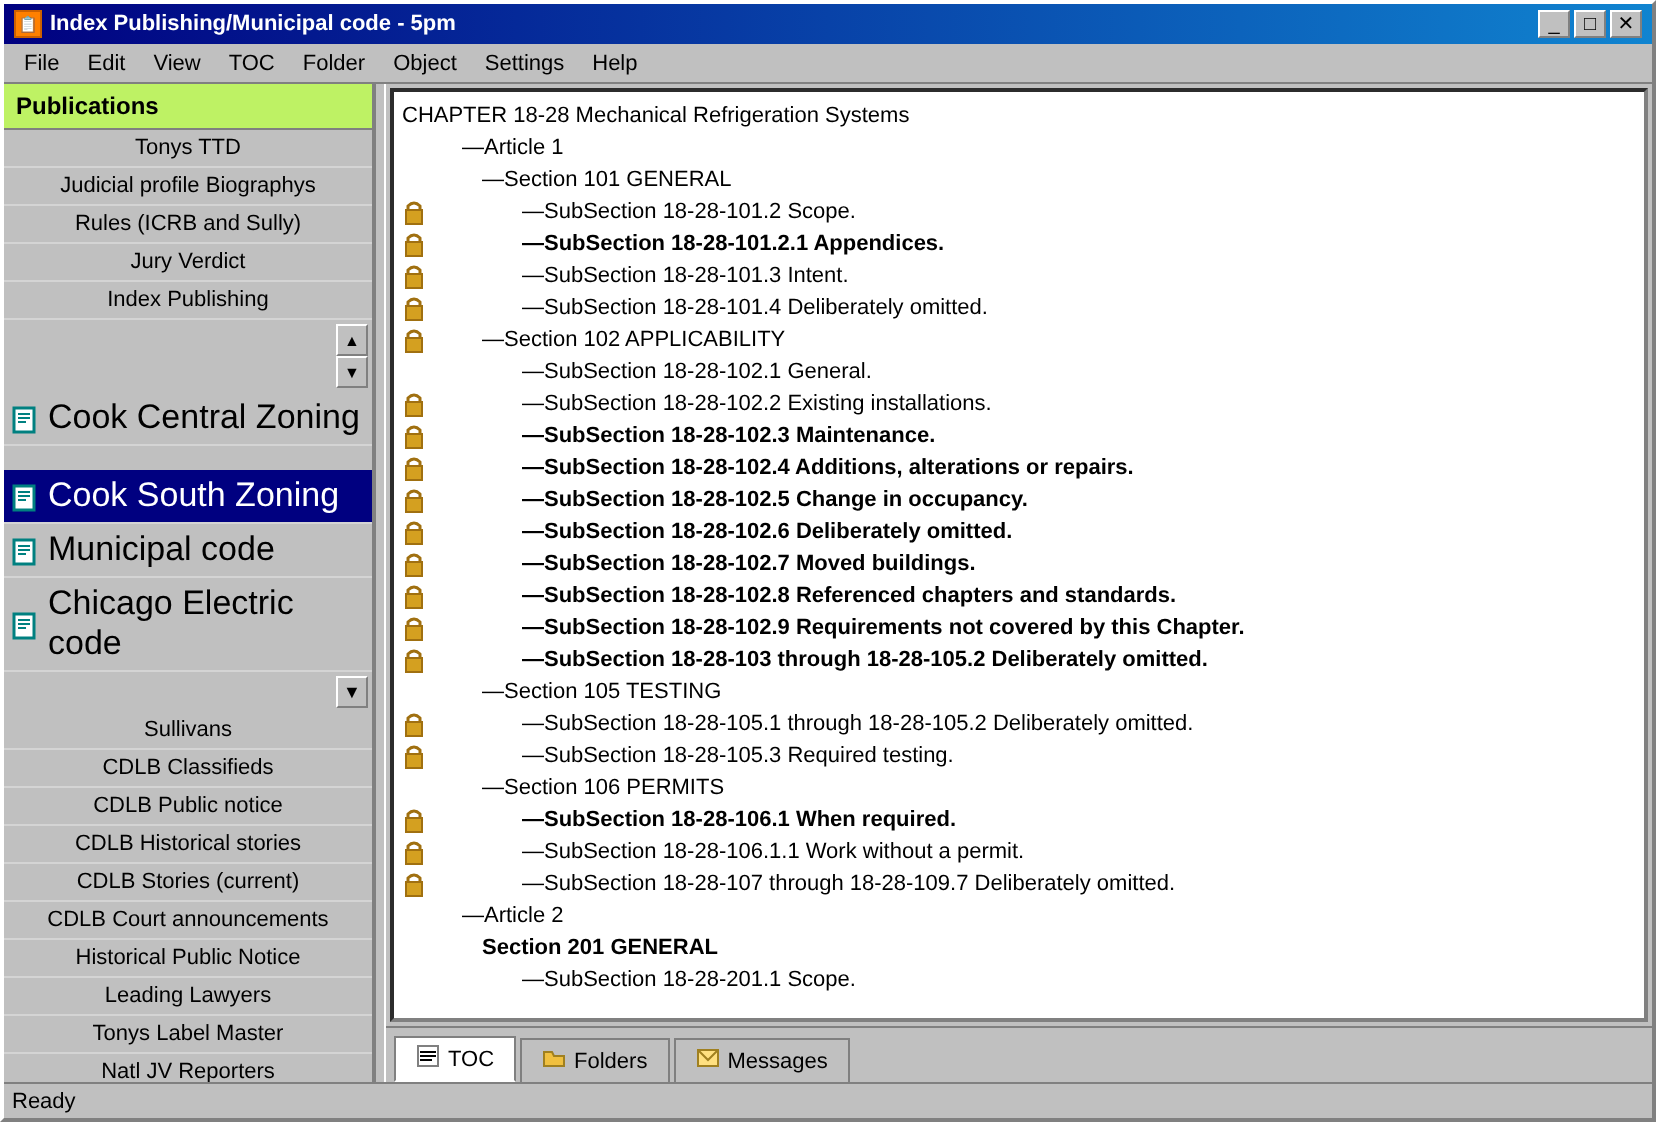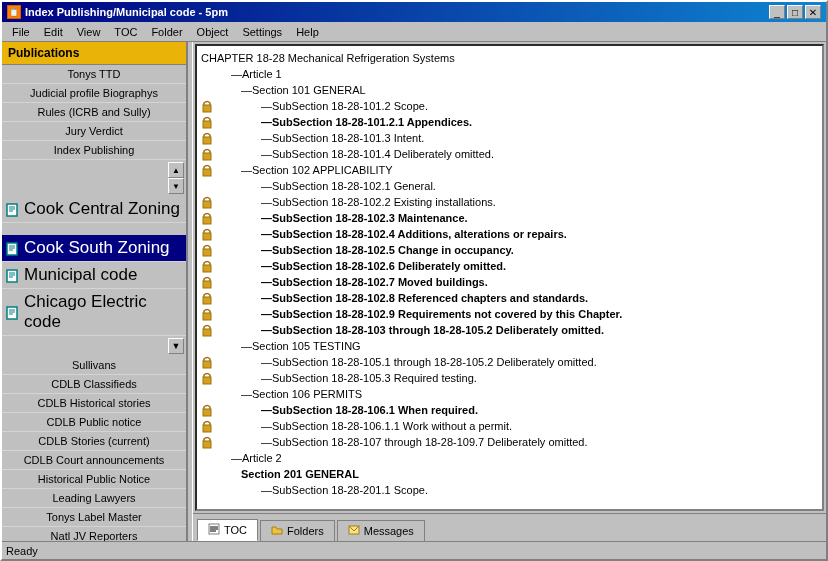--- a/index.html
+++ b/index.html
@@ -17,21 +17,21 @@
     
     
     .menubar { background: #c0c0c0; padding: 2px 4px; display: flex; gap: 2px; border-bottom: 1px solid #808080; height: 20px; align-items: center; }
     .menuitem { padding: 2px 6px; cursor: pointer; font-size: 11px; }
     
     
     .main-area { display: flex; flex: 1; overflow: hidden; }
     
     
     .left-panel { width: 185px; background: #c0c0c0; border-right: 1px solid #808080; display: flex; flex-direction: column; overflow: hidden; }
-    .panel-header { background: #eab308; padding: 4px 6px; font-weight: bold; font-size: 12px; border-bottom: 1px solid #808080; }
+    .panel-header { background: #bef264; padding: 4px 6px; font-weight: bold; font-size: 12px; border-bottom: 1px solid #808080; }
     .panel-list { flex: 1; overflow-y: auto; overflow-x: hidden; }
     
     .pub-item { padding: 3px 6px; cursor: pointer; font-size: 11px; border-bottom: 1px solid #d4d4d4; text-align: center; }
     
     .nav-item { display: flex; align-items: center; padding: 3px 4px; cursor: pointer; font-size: 17px; border-bottom: 1px solid #d4d4d4; }
     .nav-item.selected { background: #000080; color: white; margin-top: 12px; }
     .nav-item-icon { width: 14px; height: 14px; margin-right: 4px; flex-shrink: 0; }
     .scroll-up-btn, .scroll-down-btn { height: 16px; background: #c0c0c0; border: 1px solid #fff; border-right-color: #808080; border-bottom-color: #808080; display: flex; align-items: center; justify-content: center; cursor: pointer; font-size: 8px; }
     
     
@@ -159,22 +159,22 @@
           </div>
           <span>Chicago Electric code</span>
         </div>
 
         <div style="display: flex; justify-content: flex-end; padding: 2px;">
           <div style="width: 16px; height: 16px; background: #c0c0c0; border: 1px solid #fff; border-right-color: #808080; border-bottom-color: #808080; display: flex; align-items: center; justify-content: center; cursor: pointer; font-size: 9px;">▼</div>
         </div>
 
         <div class="pub-item">Sullivans</div>
         <div class="pub-item">CDLB Classifieds</div>
+        <div class="pub-item">CDLB Public notice</div>
         <div class="pub-item">CDLB Historical stories</div>
-        <div class="pub-item">CDLB Public notice</div>
         <div class="pub-item">CDLB Stories (current)</div>
         <div class="pub-item">CDLB Court announcements</div>
         <div class="pub-item">Historical Public Notice</div>
         <div class="pub-item">Leading Lawyers</div>
         <div class="pub-item">Tonys Label Master</div>
         <div class="pub-item">Natl JV Reporters</div>
         <div class="pub-item">EPA decisions</div>
       </div>
     </div>
 

